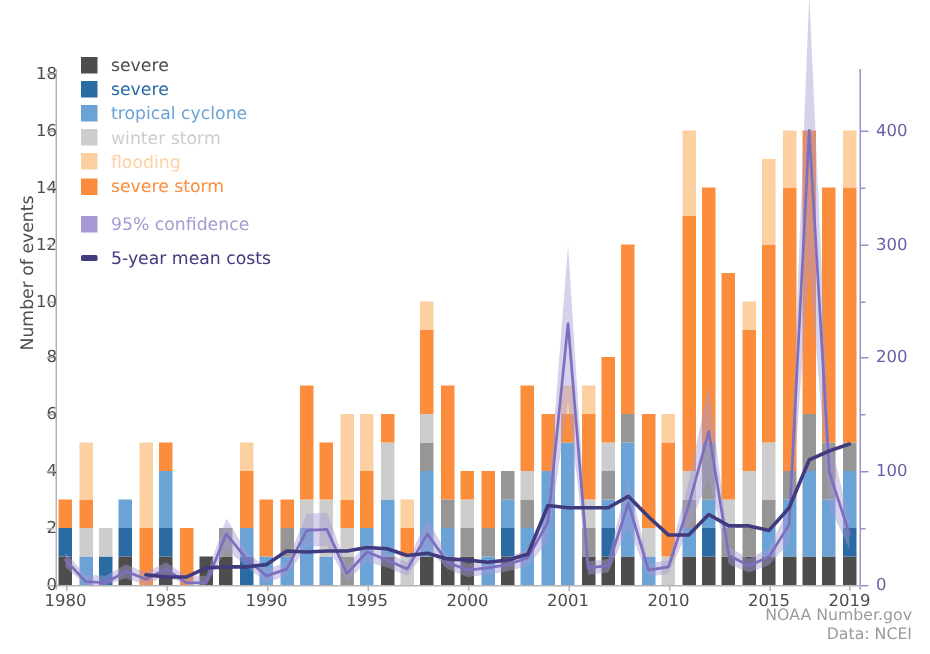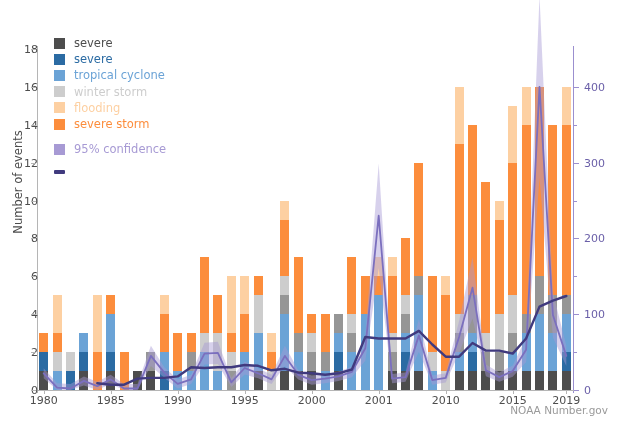--- a/index.html
+++ b/index.html
@@ -151,20 +151,21 @@
         <span class="legend-swatch" style="background: rgb(252, 141, 60);"></span>
         <span class="legend-text" style="color: rgb(252, 141, 60);">severe storm</span>
       </div>
       <div class="legend-gap"></div>
       <div class="legend-row">
         <span class="legend-swatch" style="background: rgb(167, 154, 212);"></span>
         <span class="legend-text" style="color: rgb(167, 154, 212);">95% confidence</span>
       </div>
       <div class="legend-row" style="margin-top: 7px;">
         <span class="legend-line thick" style="background: rgb(64, 58, 126);"></span>
+        <span class="legend-text" style="color: rgb(64, 58, 126);">5-year mean costs</span>
       </div>
     </div>
 
   <div id="plot">
     <div id="bars">
         <div class="bar-col" title="1980" style="left: 2.2px; height: 56.8333px;">
           <div class="seg" style="bottom: 0px; height: 18.9444px; background: rgb(77, 77, 77);"></div>
           <div class="seg" style="bottom: 18.9444px; height: 18.9444px; background: rgb(43, 107, 163);"></div>
           <div class="seg" style="bottom: 37.8889px; height: 18.9444px; background: rgb(252, 141, 60);"></div>
         </div>
@@ -393,15 +394,16 @@
       </div>
     <svg class="overlay" id="lines" viewBox="0 0 536 341" preserveAspectRatio="none">
         <path d="M6.7,319.3 L20.1,334.2 L33.5,334.9 L46.9,327.4 L60.3,332.7 L73.7,325.8 L87.1,334.9 L100.5,334.9 L113.9,296.7 L127.3,318.3 L140.7,330.4 L154.1,325.8 L167.5,293.7 L180.9,292.7 L194.3,328.9 L207.7,312.4 L221.1,319.3 L234.5,325.8 L247.9,296.7 L261.3,321.3 L274.7,326.6 L288.1,325.1 L301.5,322.8 L314.9,317.4 L328.3,286.8 L341.7,114.4 L355.1,325.1 L368.5,323.6 L381.9,270.1 L395.3,326.6 L408.7,324.3 L422.1,272.0 L435.5,208.0 L448.9,315.4 L462.3,323.6 L475.7,316.4 L489.1,288.8 L502.5,-53.0 L515.9,243.5 L529.3,296.7 L529.3,317.1 L515.9,288.5 L502.5,128.8 L489.1,312.9 L475.7,327.7 L462.3,332.7 L448.9,327.2 L435.5,269.4 L422.1,303.9 L408.7,333.4 L395.3,335.7 L381.9,302.8 L368.5,332.7 L355.1,334.2 L341.7,219.0 L328.3,311.8 L314.9,328.3 L301.5,331.9 L288.1,334.2 L274.7,335.7 L261.3,330.4 L247.9,317.1 L234.5,334.9 L221.1,329.3 L207.7,325.6 L194.3,338.0 L180.9,315.0 L167.5,315.5 L154.1,334.9 L140.7,339.5 L127.3,328.8 L113.9,317.1 L100.5,341.0 L87.1,341.0 L73.7,334.9 L60.3,341.0 L46.9,336.5 L33.5,341.0 L20.1,341.0 L6.7,329.3 Z" fill="#a79ad4" fill-opacity="0.45" stroke="none"></path>
         <polyline points="6.7,324.3 20.1,338.7 33.5,339.5 46.9,331.9 60.3,337.2 73.7,330.4 87.1,339.5 100.5,339.5 113.9,306.9 127.3,323.6 140.7,334.9 154.1,330.4 167.5,304.6 180.9,303.9 194.3,333.4 207.7,319.0 221.1,324.3 234.5,330.4 247.9,306.9 261.3,325.8 274.7,331.1 288.1,329.6 301.5,327.4 314.9,322.8 328.3,299.3 341.7,166.7 355.1,329.6 368.5,328.1 381.9,286.4 395.3,331.1 408.7,328.9 422.1,288.0 435.5,238.7 448.9,321.3 462.3,328.1 475.7,322.1 489.1,300.8 502.5,37.9 515.9,266.0 529.3,306.9" fill="none" stroke="#7b6fbe" stroke-width="1.8" stroke-linejoin="round" stroke-linecap="round"></polyline>
         <polyline points="60.3,334.2 73.7,335.7 87.1,335.7 100.5,329.6 113.9,328.9 127.3,328.9 140.7,327.4 154.1,318.3 167.5,319.0 180.9,318.3 194.3,318.3 207.7,316.0 221.1,316.8 234.5,321.3 247.9,319.8 261.3,323.6 274.7,324.3 288.1,325.8 301.5,324.3 314.9,320.5 328.3,288.0 341.7,289.5 355.1,289.5 368.5,289.5 381.9,281.9 395.3,295.5 408.7,307.7 422.1,307.7 435.5,294.0 448.9,301.6 462.3,301.6 475.7,304.6 489.1,289.5 502.5,257.6 515.9,251.6 529.3,247.0" fill="none" stroke="#403a7e" stroke-width="2.4" stroke-linejoin="round" stroke-linecap="round"></polyline>
       </svg>
   </div>
 
   <div class="credit">
     <div>NOAA Number.gov</div>
+    <div>Data: NCEI</div>
   </div>
 
 </div>
 
 </body></html>

